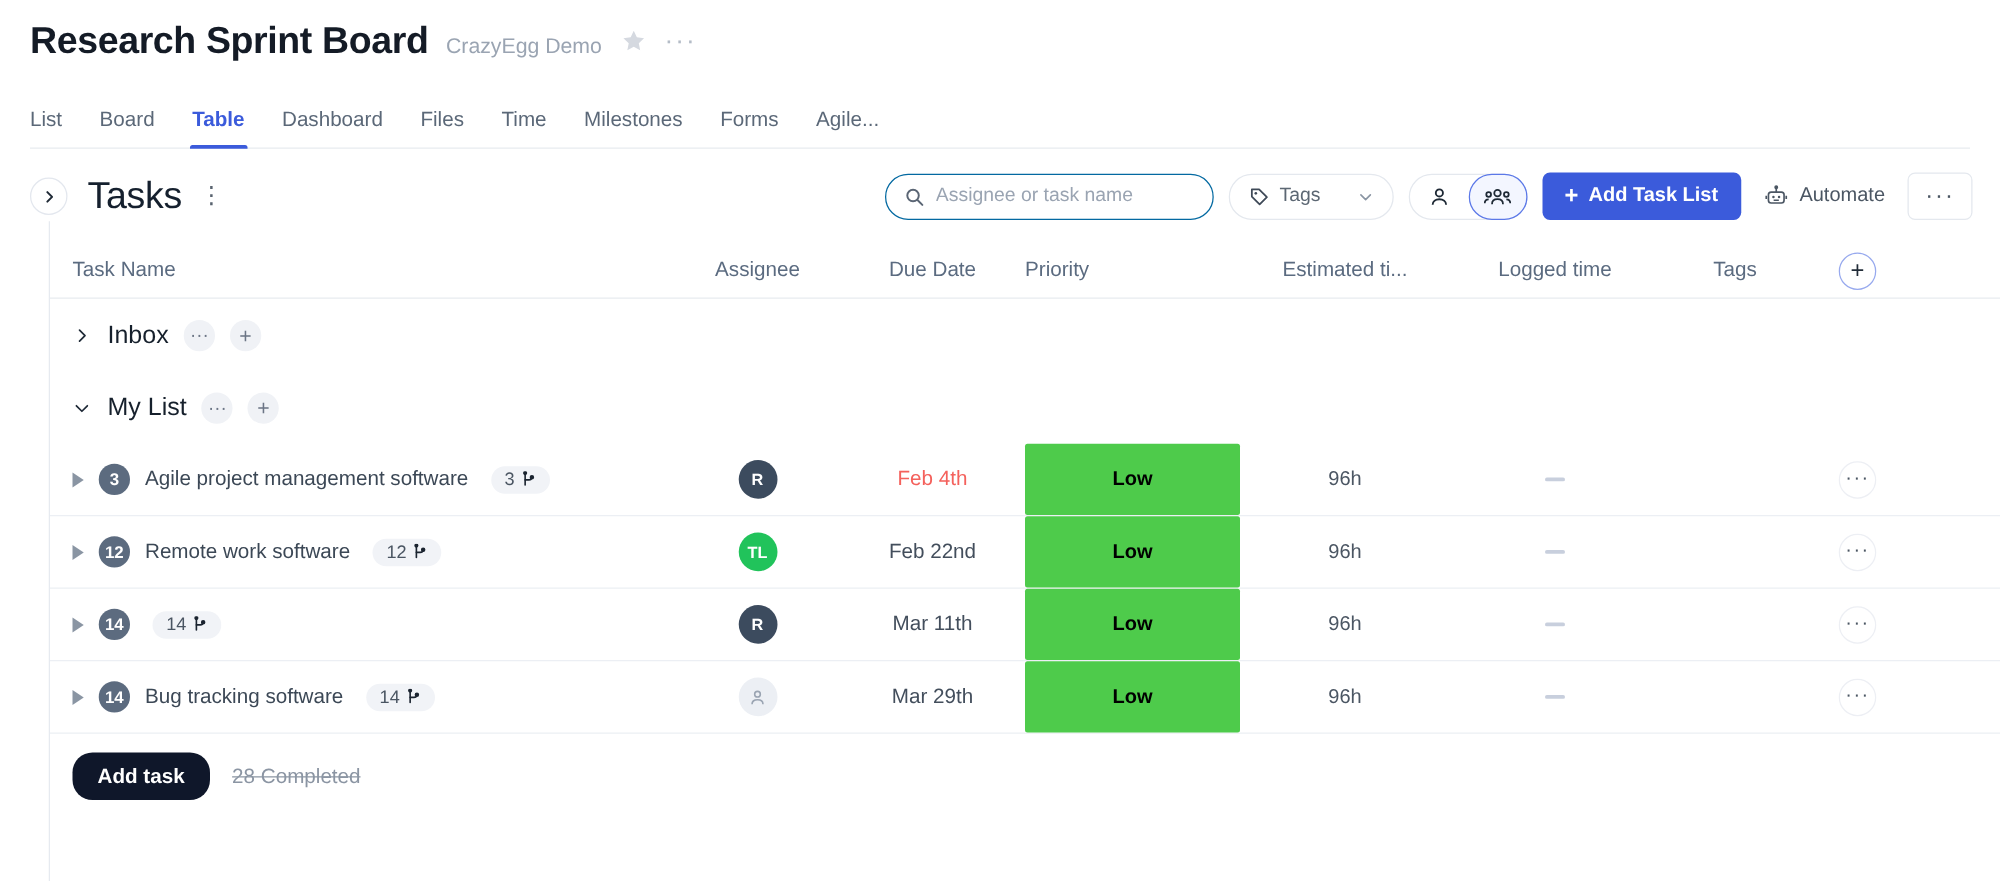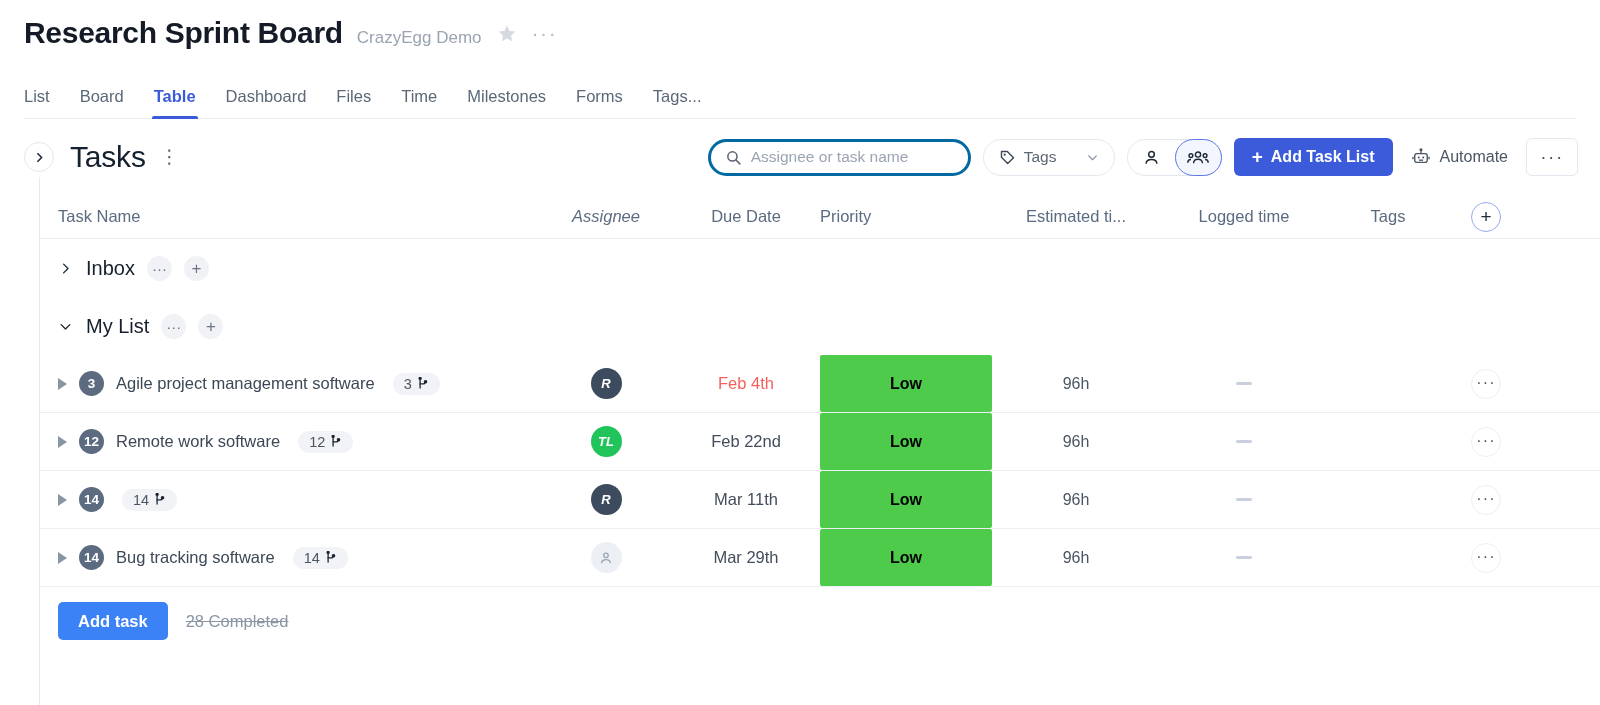--- a/index.html
+++ b/index.html
@@ -57,21 +57,21 @@
   .tasks-heading {
     font-size: 30px; font-weight: 400; color: #15202e; margin-left: 16px; letter-spacing: -0.2px;
   }
   .tasks-kebab {
     margin-left: 14px; color: #59636f; font-size: 19px; line-height: .6;
     cursor: pointer; width: 14px; text-align: center;
   }
   .toolbar-right { display: flex; align-items: center; gap: 12px; margin-left: auto; margin-right: 22px; }
 
   .search-box {
-    width: 263px; height: 37px; border: 3px solid #0369a1; border-radius: 19px;
+    width: 263px; height: 37px; border: 1px solid #0369a1; border-radius: 19px;
     display: flex; align-items: center; padding: 0 14px; gap: 9px; background: #fff;
   }
   .search-box input {
     border: none; outline: none; font-size: 15.5px; color: #2b3a4a;
     width: 100%; background: transparent; font-family: inherit;
   }
   .search-box input::placeholder { color: #9aa4b2; }
 
   .pill {
     height: 37px; border: 1px solid #e4e8ee; border-radius: 19px; background: #fff;
@@ -111,21 +111,21 @@
   }
 
   
   .table-wrap { padding-left: 40px; }
   .thead {
     display: flex; align-items: center; height: 44px;
     border-bottom: 1px solid #e8ebf0; color: #5b6b80; font-size: 16.5px;
     padding-right: 16px;
   }
   .col-name   { width: 500px; padding-left: 18px; }
-  .col-assign { width: 132px; text-align: center; font-style: italic; }
+  .col-assign { width: 132px; text-align: center; }
   .col-due    { width: 148px; text-align: center; }
   .col-pri    { width: 172px; text-align: left; }
   .col-est    { width: 168px; text-align: center; }
   .col-log    { width: 168px; text-align: center; }
   .col-tags   { width: 120px; text-align: center; }
   .col-act    { width: 76px; display: flex; justify-content: center; }
 
   .add-col-btn {
     width: 30px; height: 30px; border-radius: 50%; border: 1.5px solid #97a9ee;
     background: #fff; display: flex; align-items: center; justify-content: center;
@@ -191,21 +191,21 @@
   .dash { width: 16px; height: 3px; background: #c8cfdd; border-radius: 2px; }
 
   .row-kebab {
     width: 30px; height: 30px; border-radius: 50%; border: 1px solid #edeff4; background: #fff;
     display: flex; align-items: center; justify-content: center;
     color: #4b5663; font-size: 16px; letter-spacing: 1.2px; line-height: .4; cursor: pointer;
   }
 
   .footer-row { display: flex; align-items: center; gap: 18px; height: 68px; padding-left: 18px; }
   .add-task-btn {
-    background: #3b82f6; color: #fff; border: none; border-radius: 5px;
+    background: #0f172a; color: #fff; border: none; border-radius: 16px;
     height: 38px; padding: 0 20px; font-size: 16.5px; font-weight: 700;
     cursor: pointer; font-family: inherit;
   }
   .completed-link {
     font-size: 16.5px; color: #8b95a3; text-decoration: line-through; cursor: pointer;
   }
   svg { display: block; }
 </style>
 </head>
 <body>
@@ -224,21 +224,21 @@
 
   <div class="tab-bar">
     <div class="tab">List</div>
     <div class="tab">Board</div>
     <div class="tab active">Table</div>
     <div class="tab">Dashboard</div>
     <div class="tab">Files</div>
     <div class="tab">Time</div>
     <div class="tab">Milestones</div>
     <div class="tab">Forms</div>
-    <div class="tab">Tags...</div>
+    <div class="tab">Agile...</div>
   </div>
 </div>
 
 <div class="toolbar">
   <div class="vline"></div>
 
   <div class="collapse-btn">
     <span>
       <svg width="13" height="13" viewBox="0 0 24 24" fill="none" stroke="#1e2935" stroke-width="3" stroke-linecap="round" stroke-linejoin="round">
           <polyline points="9 5 16 12 9 19"></polyline>

